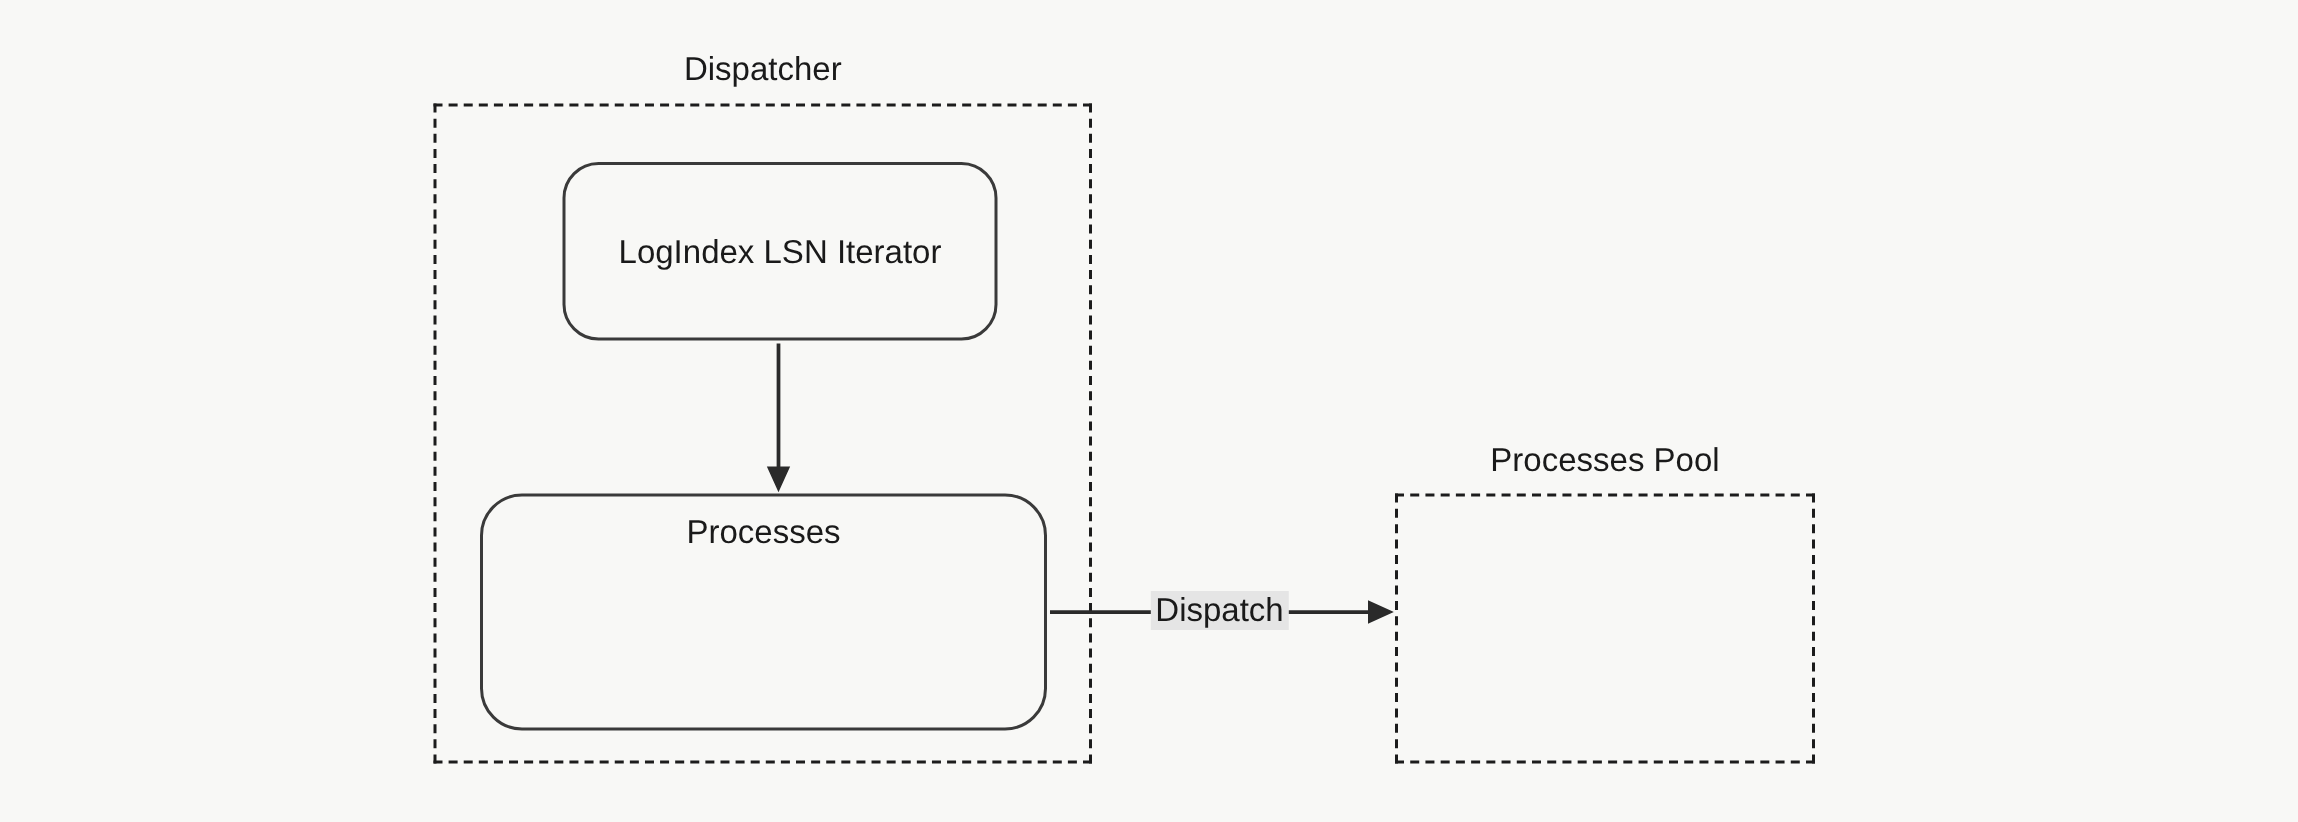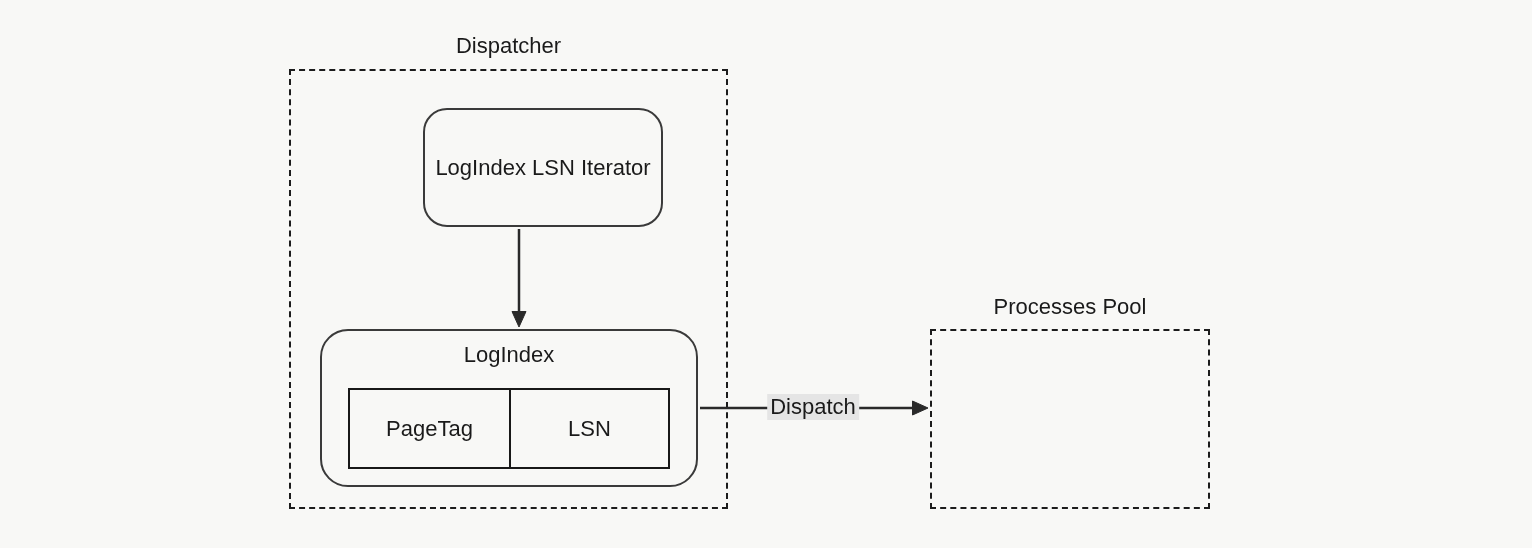--- a/index.html
+++ b/index.html
@@ -83,30 +83,26 @@
   }
 </style>
 </head>
 <body>
 
 <div class="canvas">
 
   <div class="group-label" style="left: 289px; top: 33px; width: 439px;">Dispatcher</div>
   <div class="group-box" style="left: 289px; top: 69px; width: 439px; height: 440px;"></div>
 
-  <div class="node center" style="left: 375px; top: 108px; width: 240px; height: 119px; margin-left: 48px;">
+  <div class="node center" style="left: 375px; top: 108px; width: 290px; height: 119px;">
     <span class="node-label">LogIndex LSN Iterator</span>
   </div>
 
   <div class="node" style="left: 320px; top: 329px; width: 378px; height: 158px; border-radius: 28px;">
-    <div class="node-title">LogIndex</div>
-    <div class="kv-table" style="left: 26px; top: 57px; width: 322px; height: 81px;">
-      <div class="kv-cell">PageTag</div>
-      <div class="kv-cell">LSN</div>
-    </div>
+    <div class="node-title">Processes</div>
   </div>
 
   <div class="group-label" style="left: 930px; top: 294px; width: 280px; text-align: center;">Processes Pool</div>
   <div class="group-box" style="left: 930px; top: 329px; width: 280px; height: 180px;"></div>
 
 
   <svg class="arrows" viewBox="0 0 1532 548" xmlns="http://www.w3.org/2000/svg">
     <g stroke="#2a2a2a" fill="#2a2a2a">
       <line x1="519" y1="229" x2="519" y2="312" stroke-width="2.5"></line>
       <path d="M 519 327 L 512 311.5 L 526 311.5 Z" stroke-width="1"></path>

